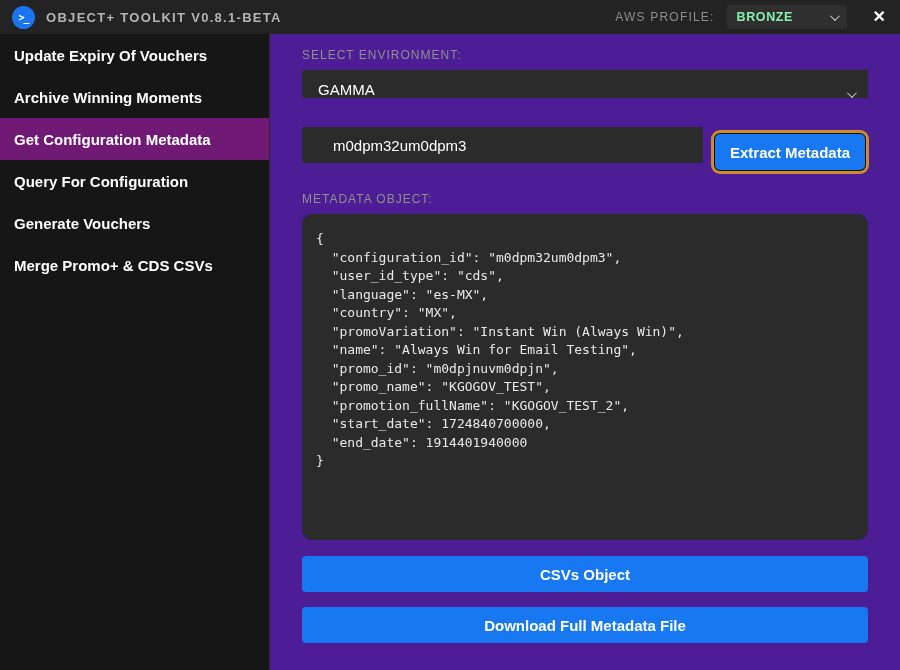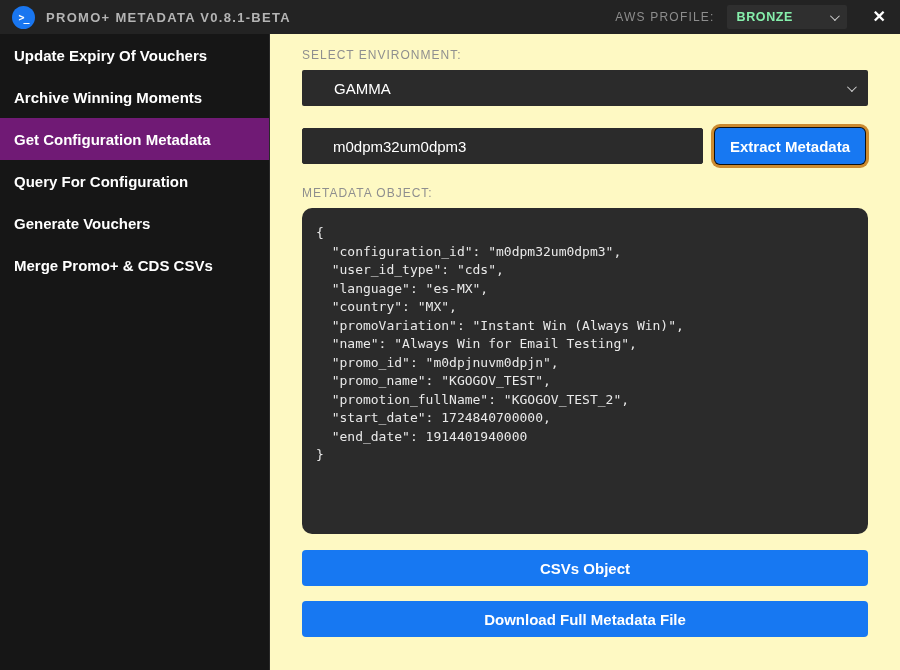--- a/index.html
+++ b/index.html
@@ -99,35 +99,35 @@
     color: #fff;
     cursor: pointer;
   }
   .side-item.active {
     background: #701a75;
   }
 
   .main {
     flex: 1;
     padding: 14px 32px 0 32px;
-    background: #fef9c3;
+    background: #4c1d95;
   }
   .field-label {
     font-size: 12px;
     letter-spacing: 1px;
     color: #8f8f8f;
     margin-bottom: 8px;
   }
   .env-select {
-    height: 36px;
+    height: 28px;
     background: #2b2b2b;
     border-radius: 2px;
     display: flex;
-    align-items: center;
-    padding: 0 14px 0 32px;
+    align-items: flex-end;
+    padding: 0 14px 0 16px;
     cursor: pointer;
     margin-bottom: 22px;
   }
   .env-select .value {
     flex: 1;
     font-size: 15px;
     color: #fff;
   }
   .config-row {
     display: flex;
@@ -149,20 +149,21 @@
   }
   .btn {
     background: #1778f2;
     color: #fff;
     border: none;
     font-family: "Liberation Sans", sans-serif;
     font-weight: bold;
     font-size: 15px;
     border-radius: 4px;
     cursor: pointer;
+    margin-top: 14px;
   }
   .extract-btn {
     height: 36px;
     width: 150px;
     flex: 0 0 150px;
     border-radius: 5px;
     box-shadow: 0 0 0 1px #101010, 0 0 0 4px #cc8b30;
     margin-right: 3px;
   }
   .metadata-box {
@@ -185,21 +186,21 @@
     width: 100%;
     height: 36px;
     margin-bottom: 15px;
   }
 </style>
 </head>
 <body>
 
 <div class="titlebar">
   <div class="app-icon">&gt;_</div>
-  <div class="app-title">PROMO+ METADATA V0.8.1-BETA</div>
+  <div class="app-title">OBJECT+ TOOLKIT V0.8.1-BETA</div>
   <div class="titlebar-spacer"></div>
   <div class="aws-profile-label">AWS PROFILE:</div>
   <div class="profile-select">
     <span class="value">BRONZE</span>
     <span class="chev"></span>
   </div>
   <div class="close-btn">✕</div>
 </div>
 
 <div class="layout">

